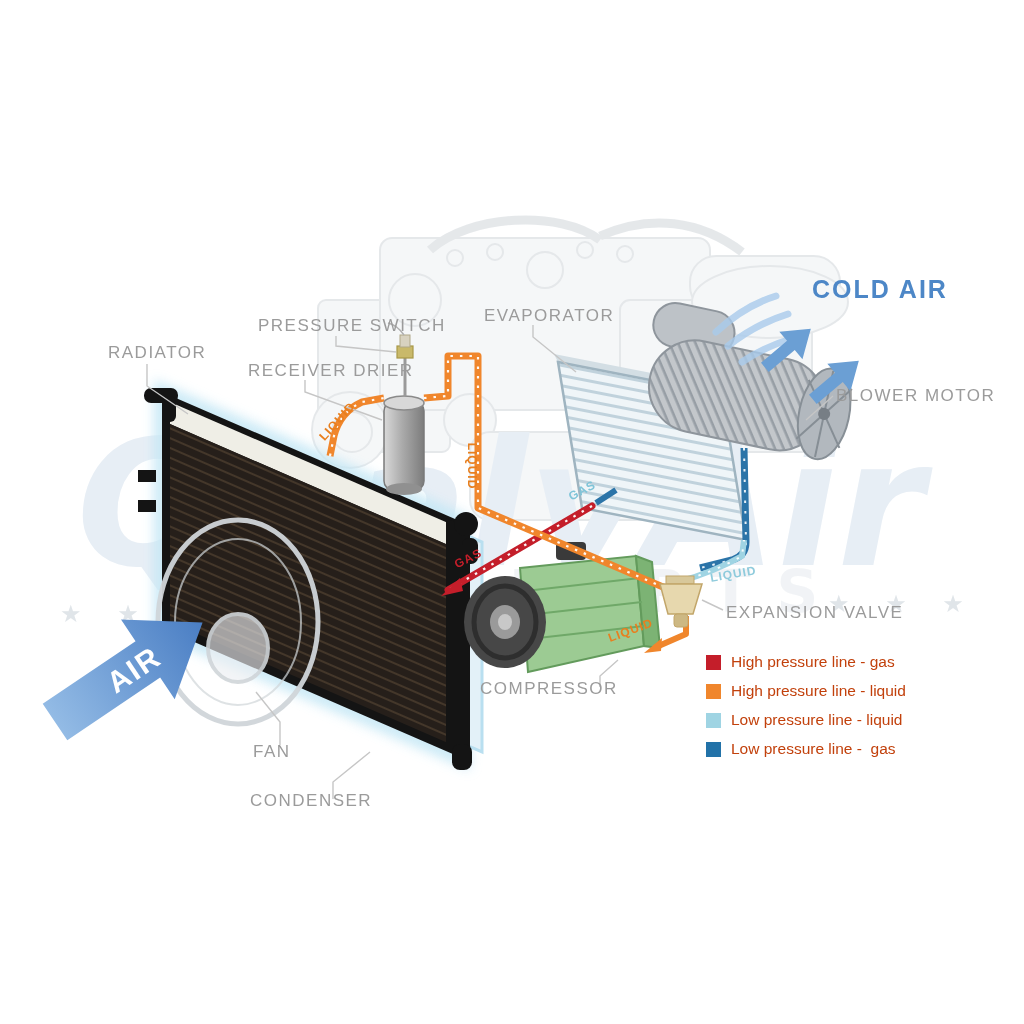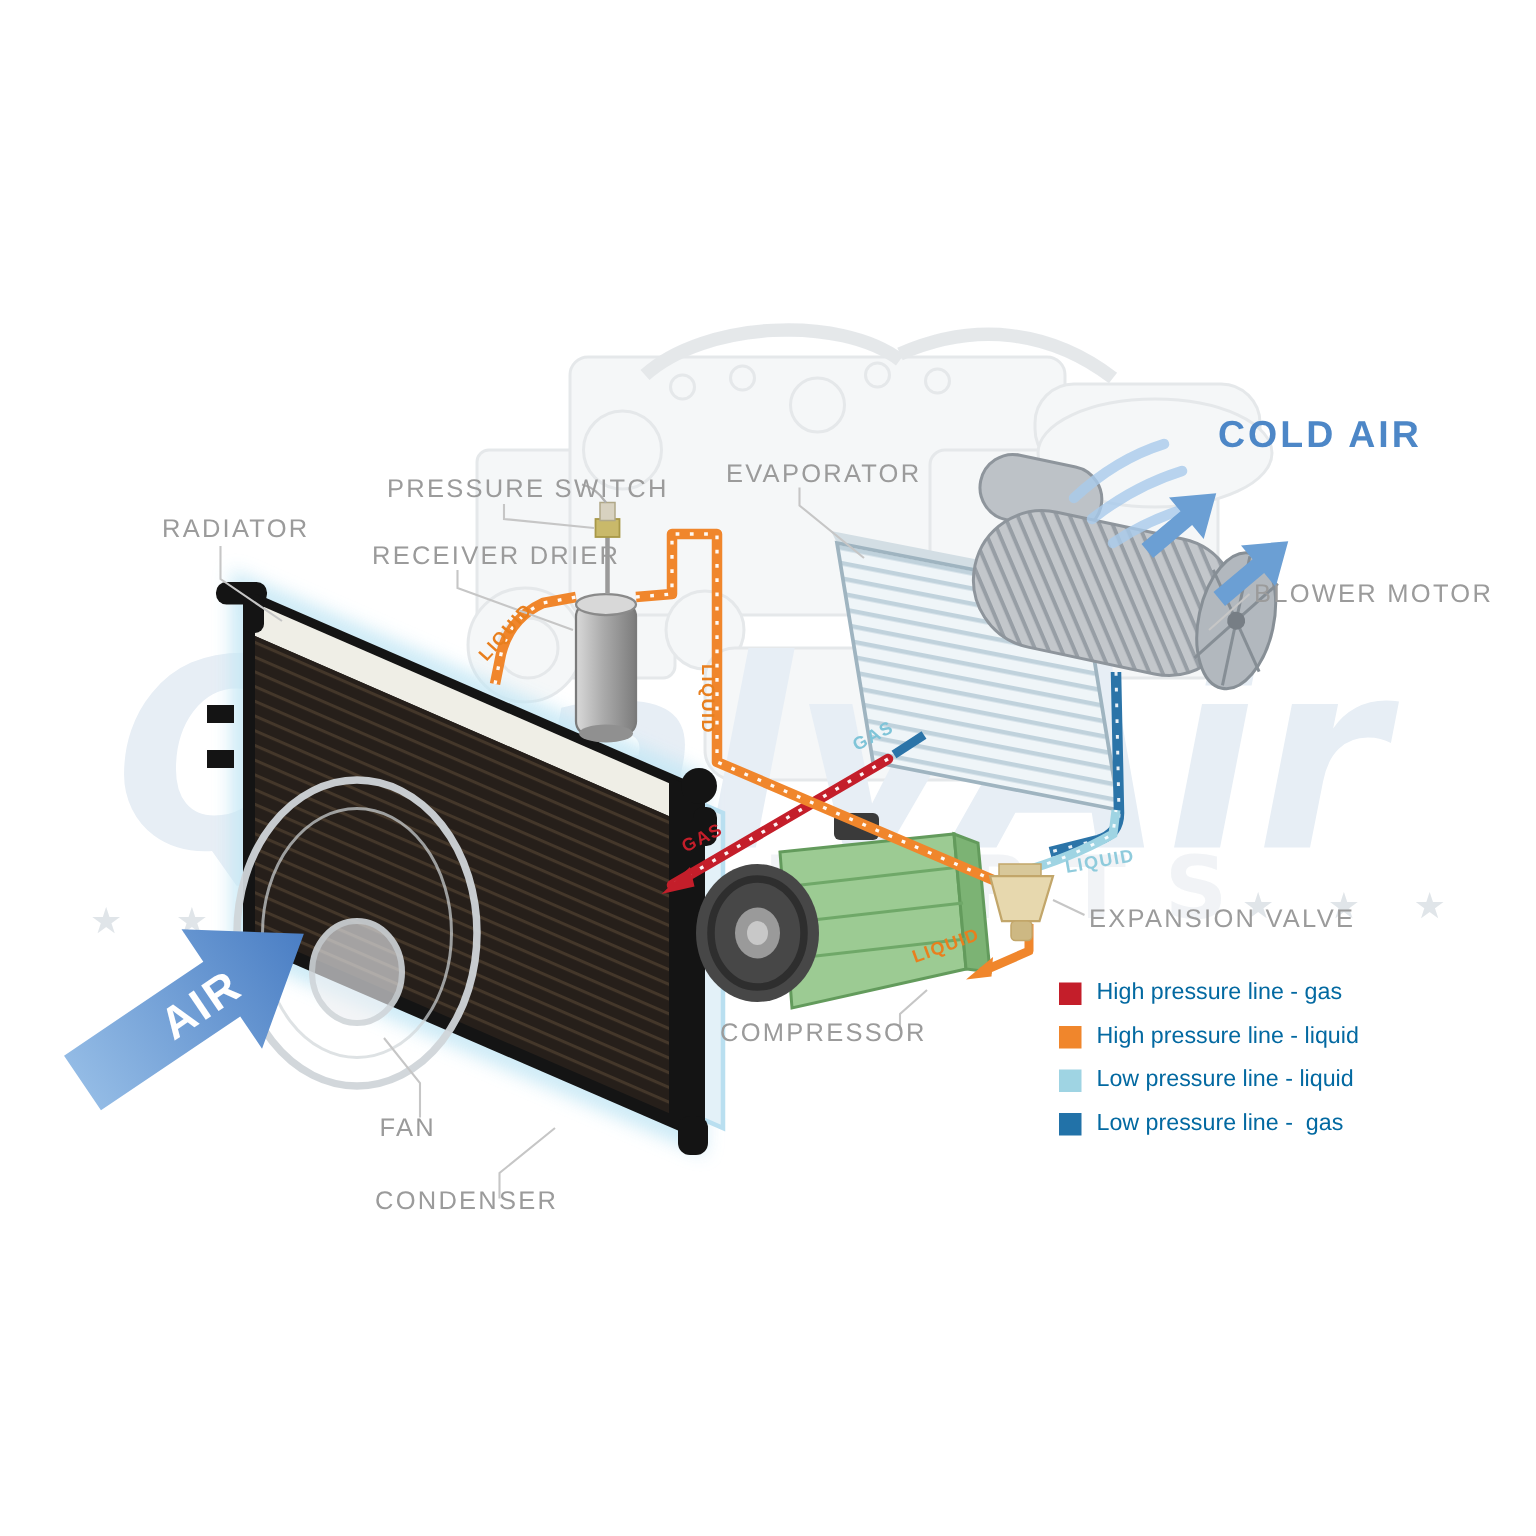--- a/index.html
+++ b/index.html
@@ -4,21 +4,21 @@
 <style>
   html,body{margin:0;padding:0;background:#fff;}
   #stage{position:relative;width:1024px;height:1024px;background:#ffffff;overflow:hidden;
          font-family:"Liberation Sans", sans-serif;}
   #stage svg{position:absolute;left:0;top:0;}
   .comp-label{fill:#9b9b9b;font-size:17px;letter-spacing:1.5px;font-family:"Liberation Sans",sans-serif;}
   .flow-label{font-size:12px;font-weight:bold;letter-spacing:1px;font-family:"Liberation Sans",sans-serif;}
   .legend{position:absolute;left:706px;top:652px;display:flex;flex-direction:column;gap:9px;}
   .legend-row{display:flex;align-items:center;gap:10px;height:20px;}
   .swatch{width:15px;height:15px;display:inline-block;flex:0 0 15px;}
-  .legend-label{font-size:15.5px;color:#0369a1;white-space:pre;}
+  .legend-label{font-size:15.5px;color:#c2410c;white-space:pre;}
   .wm-brand{fill:#e7eef5;font-style:italic;font-weight:bold;font-family:"DejaVu Sans",sans-serif;}
   .wm-sub{fill:#eef1f4;font-weight:bold;letter-spacing:26px;font-family:"DejaVu Sans",sans-serif;}
   .wm-stars{fill:#e0e5e9;letter-spacing:14px;font-family:"DejaVu Sans",sans-serif;}
 </style>
 </head>
 <body>
 
 <div id="stage">
 <svg width="1024" height="1024" viewBox="0 0 1024 1024">
   <defs>

